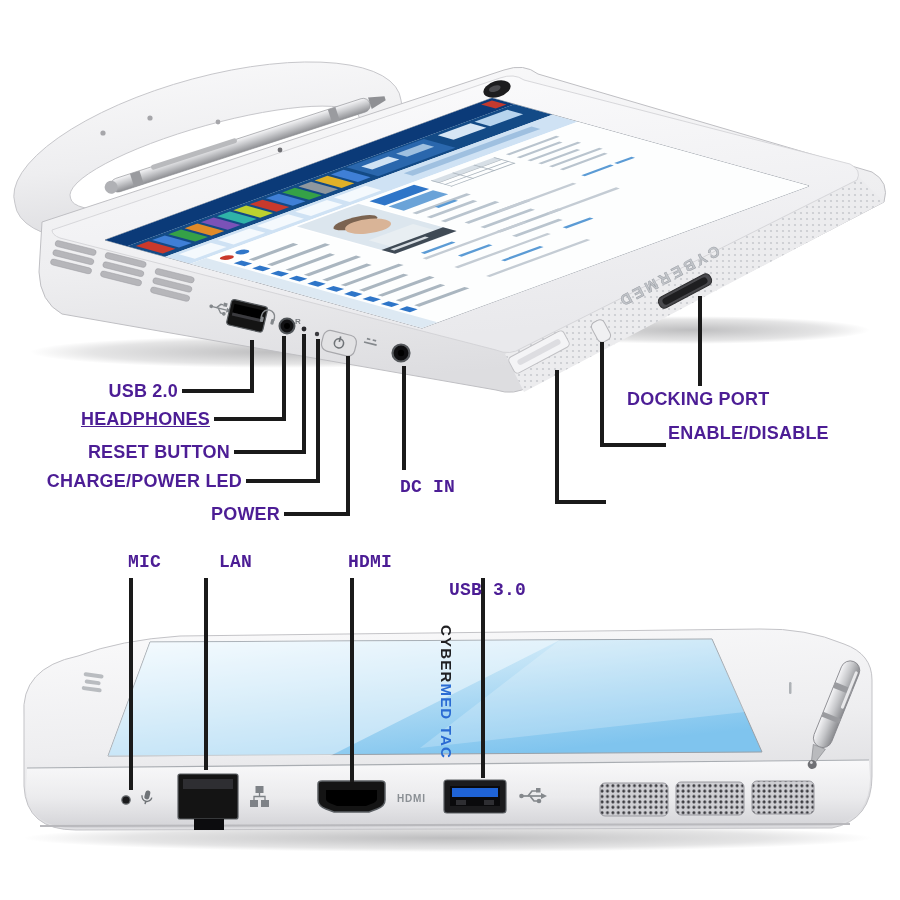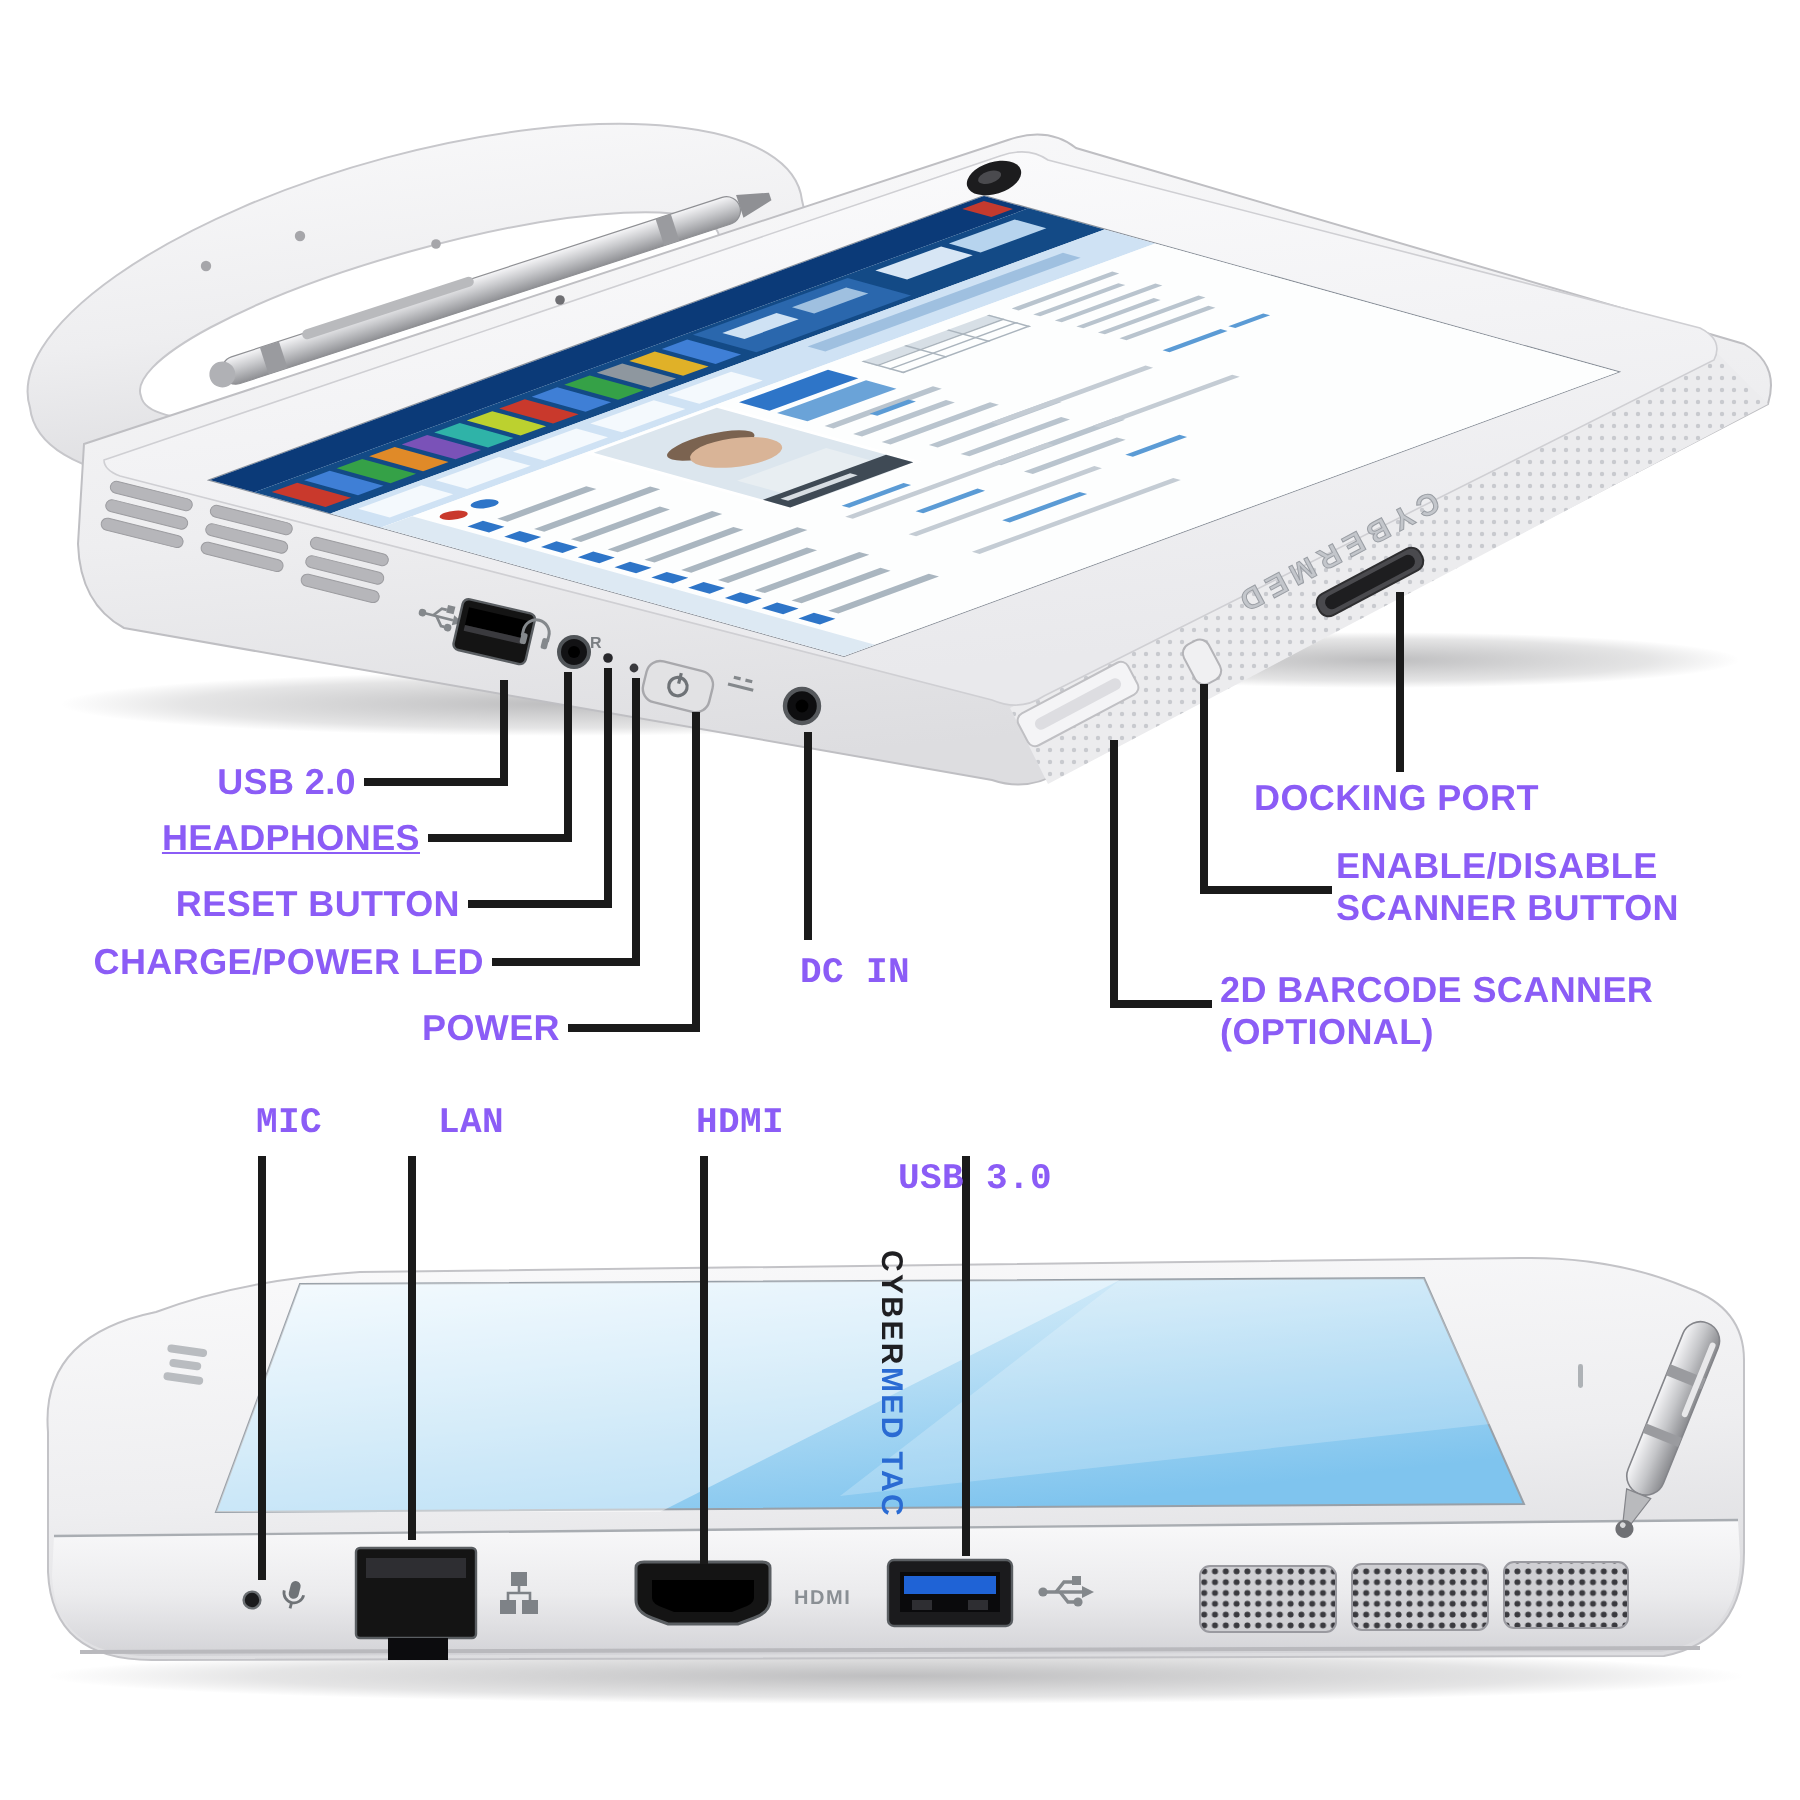--- a/index.html
+++ b/index.html
@@ -1,20 +1,20 @@
 <!DOCTYPE html>
 <html><head>
 <meta charset="utf-8">
 <style>
   html,body{margin:0;padding:0;background:#fff;}
   #stage{position:relative;width:900px;height:900px;background:#fff;overflow:hidden;
          font-family:"Liberation Sans",sans-serif;}
   #scene{position:absolute;left:0;top:0;}
   .lbl{position:absolute;font:700 18px/20px "Liberation Sans",sans-serif;
-       color:#8b5cf6;letter-spacing:.2px;white-space:nowrap;}
+       color:#4c1d95;letter-spacing:.2px;white-space:nowrap;}
   .lbl.two{line-height:21px;}
   .lbl.center{text-align:right;font-family:Liberation Mono, monospace;}
   .svgtxt{font-family:"Liberation Sans",sans-serif;}
 </style>
 </head>
 <body>
 
 <div id="stage">
 
 <svg id="scene" width="900" height="900" viewBox="0 0 900 900">
@@ -411,25 +411,20 @@
 <div class="lbl" style="right:722px;top:381px;">USB 2.0</div>
 <div class="lbl" style="right:690px;top:409px;text-decoration:underline;">HEADPHONES</div>
 <div class="lbl" style="right:670px;top:442px;">RESET BUTTON</div>
 <div class="lbl" style="right:658px;top:471px;">CHARGE/POWER LED</div>
 <div class="lbl" style="right:620px;top:504px;">POWER</div>
 <div class="lbl center" style="left:355px;top:477px;width:100px;">DC IN</div>
 
 <div class="lbl" style="left:627px;top:389px;">DOCKING PORT</div>
 <div class="lbl two" style="left:668px;top:423px;">
   <div>ENABLE/DISABLE</div>
-  <div>SCANNER BUTTON</div>
-</div>
-<div class="lbl two" style="left:610px;top:485px;">
-  <div>2D BARCODE SCANNER</div>
-  <div>(OPTIONAL)</div>
 </div>
 
 <div class="lbl center" style="left:101px;top:552px;width:60px;">MIC</div>
 <div class="lbl center" style="left:192px;top:552px;width:60px;">LAN</div>
 <div class="lbl center" style="left:312px;top:552px;width:80px;">HDMI</div>
 <div class="lbl center" style="left:426px;top:552px;width:100px;margin-top:28px;">USB 3.0</div>
 
 </div>
 
 </body></html>

